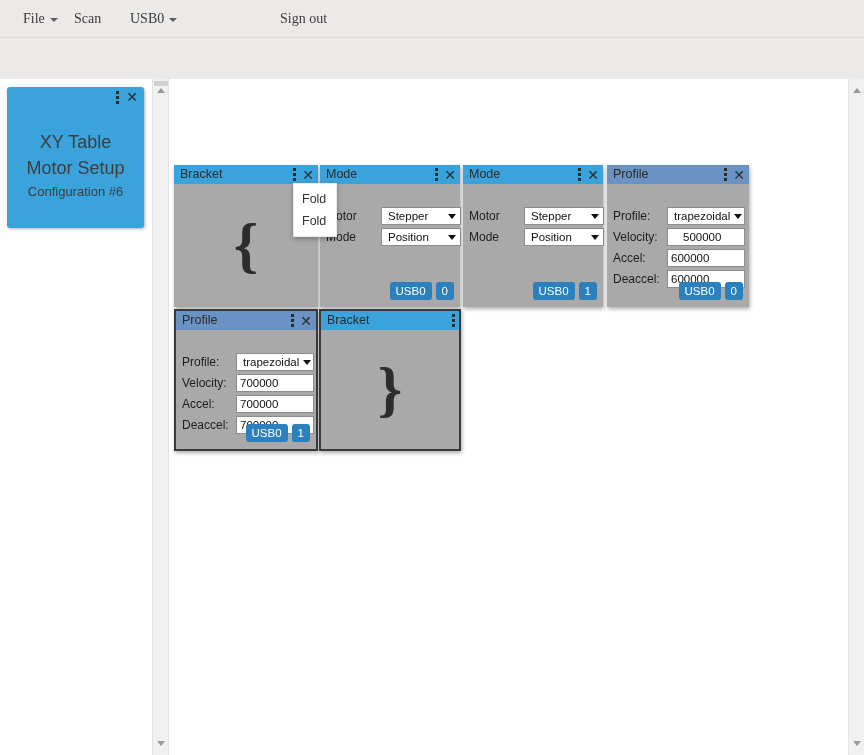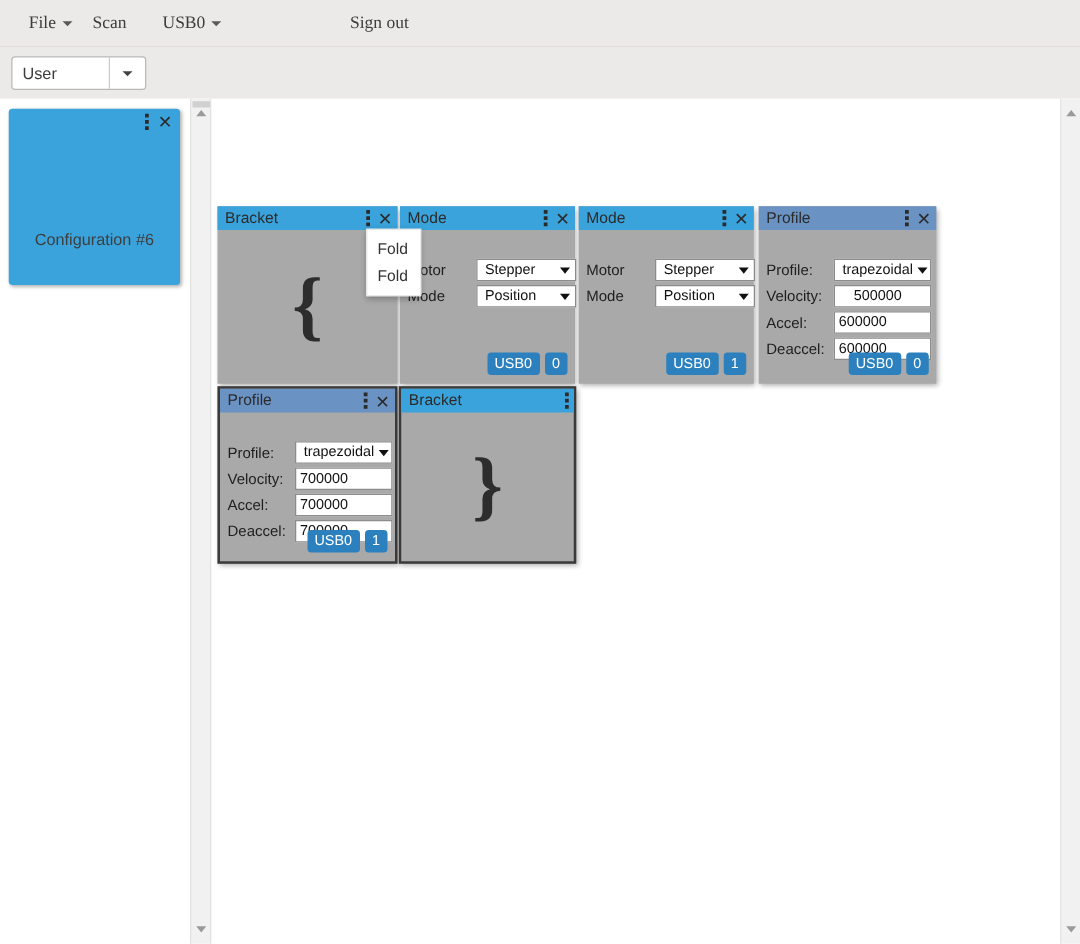--- a/index.html
+++ b/index.html
@@ -386,26 +386,20 @@
 <body>
 
 <div id="menubar">
     <div class="menu-item" style="left: 12px;"><span>File</span><span class="caret"></span></div>
     <div class="menu-item" style="left: 63px;"><span>Scan</span></div>
     <div class="menu-item" style="left: 119px;"><span>USB0</span><span class="caret"></span></div>
     <div class="menu-item" style="left: 269px;"><span>Sign out</span></div>
   </div>
 
 <div id="toolbar">
-  <div id="user-select-wrap">
-    <div id="user-select-value">User</div>
-    <div id="user-select-btn">
-        <span class="caret"></span>
-      </div>
-  </div>
 
   <div id="new-field-btn">
     <svg width="19" height="19" viewBox="0 0 19 19">
       <rect x="0.5" y="4.5" width="4" height="12" fill="#7ac943" stroke="#4f9e2a"></rect>
       <rect x="2.5" y="2.5" width="12" height="13" fill="#f2c300" stroke="#c79f00"></rect>
       <rect x="4.5" y="0.5" width="14" height="13" fill="#00b9e4" stroke="#0095bb"></rect>
       <rect x="4.5" y="2.5" width="13" height="12" fill="#11893a" stroke="#0b6b2c"></rect>
       <rect x="10" y="5" width="2" height="7" fill="#ffffff"></rect>
       <rect x="7.5" y="7.5" width="7" height="2" fill="#ffffff"></rect>
     </svg>
@@ -424,20 +418,22 @@
   <div id="config-card">
     <div class="card-tools">
       <span class="kebab">
           <i></i>
           <i></i>
           <i></i>
         </span>
       <span class="xbtn">✕</span>
     </div>
     <div id="config-card-title">
+      <div>XY Table</div>
+      <div>Motor Setup</div>
     </div>
     <div id="config-card-sub">Configuration #6</div>
   </div>
 
   <div id="inner-scrollbar">
     <div id="inner-sb-thumb"></div>
     <div class="sb-arrow-up"></div>
     <div class="sb-arrow-down"></div>
   </div>
 

